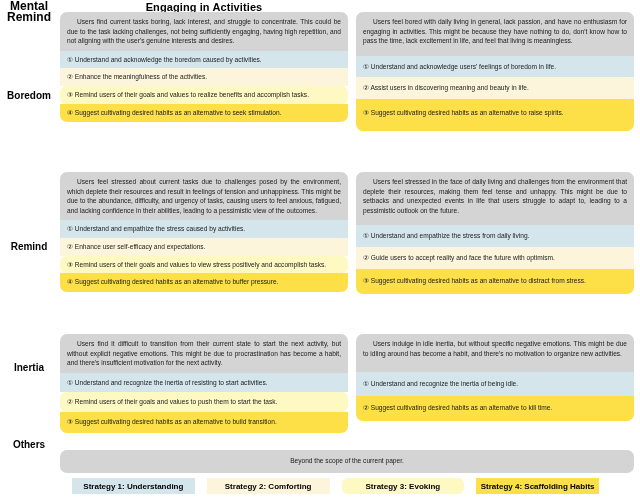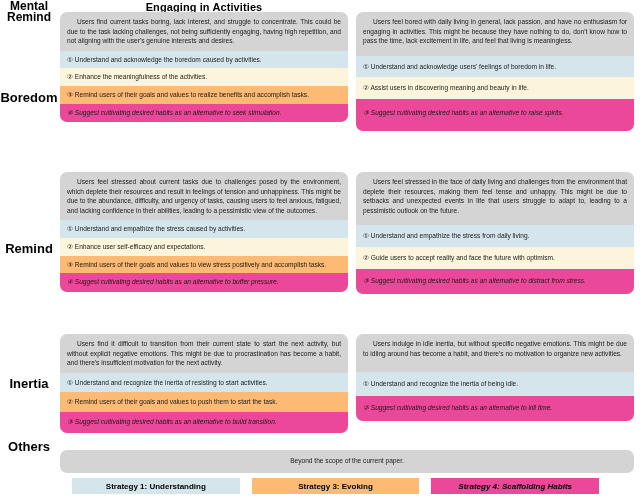--- a/index.html
+++ b/index.html
@@ -46,21 +46,21 @@
     font-weight: bold;
     line-height: 11px;
     color: #000;
   }
 
   .row-label {
     position: absolute;
     left: 0;
     width: 58px;
     text-align: center;
-    font-size: 13px;
+    font-size: 10px;
     font-weight: bold;
     color: #000;
   }
 
   
   .cell {
     position: absolute;
     border-radius: 7px;
     overflow: hidden;
     box-sizing: border-box;
@@ -86,22 +86,22 @@
     padding: 4px 7px 4px 7px;
     text-align: justify;
     text-justify: inter-word;
     color: #1a1a1a;
     box-sizing: border-box;
   }
   .strat:last-child { padding-bottom: 5px; }
 
   .s1 { background: #d4e6ec; }
   .s2 { background: #fcf5dc; }
-  .s3 { background: #fdba74; }
-  .s4 { background: #ec4899; font-style: italic; }
+  .s3 { background: #fef9c3; border-radius: 6px; }
+  .s4 { background: #fde047; }
 
   
   .others-bar {
     position: absolute;
     left: 60px;
     width: 574px;
     background: #d4d4d4;
     border-radius: 7px;
     font-size: 6.6px;
     line-height: 9.6px;
@@ -138,21 +138,21 @@
 
   <div class="corner-label">
     <div>Mental</div>
     <div>Remind</div>
   </div>
 
   <div class="col-head left">Engaging in Activities</div>
 
   <div class="row-label" style="top:90px">Boredom</div>
   <div class="row-label" style="top:241px">Remind</div>
-  <div class="row-label" style="top:376px">Inertia</div>
+  <div class="row-label" style="top:362px">Inertia</div>
   <div class="row-label" style="top:439px">Others</div>
 
   <div class="cell left" style="top:12px">
     <div class="desc">Users find current tasks boring, lack interest, and struggle to concentrate. This could be due to the task lacking challenges, not being sufficiently engaging, having high repetition, and not aligning with the user's genuine interests and desires.</div>
     <div class="strat s1"><span>①</span> <span>Understand and acknowledge the boredom caused by activities.</span></div>
     <div class="strat s2"><span>②</span> <span>Enhance the meaningfulness of the activities.</span></div>
     <div class="strat s3"><span>③</span> <span>Remind users of their goals and values to realize benefits and accomplish tasks.</span></div>
     <div class="strat s4"><span>④</span> <span>Suggest cultivating desired habits as an alternative to seek stimulation.</span></div>
   </div>
 
@@ -188,17 +188,18 @@
   <div class="cell right" style="top:334px">
     <div class="desc" style="padding-bottom:14px">Users indulge in idle inertia, but without specific negative emotions. This might be due to idling around has become a habit, and there's no motivation to organize new activities.</div>
     <div class="strat s1" style="padding-top:7px;padding-bottom:7px"><span>①</span> <span>Understand and recognize the inertia of being idle.</span></div>
     <div class="strat s4" style="padding-top:7px;padding-bottom:9px"><span>②</span> <span>Suggest cultivating desired habits as an alternative to kill time.</span></div>
   </div>
 
   <div class="others-bar" style="top:450px;padding:6px 7px 7px 7px">Beyond the scope of the current paper.</div>
 
   <div class="legend">
     <div class="legend-item s1">Strategy 1: Understanding</div>
+    <div class="legend-item s2">Strategy 2: Comforting</div>
     <div class="legend-item s3">Strategy 3: Evoking</div>
     <div class="legend-item s4">Strategy 4: Scaffolding Habits</div>
   </div>
 
 </div>
 
 </body></html>

